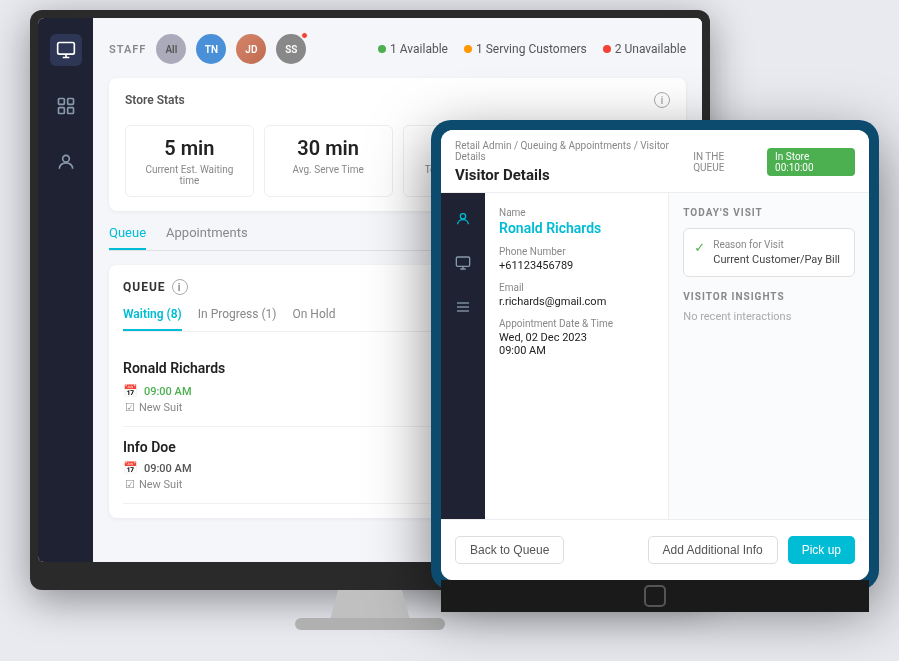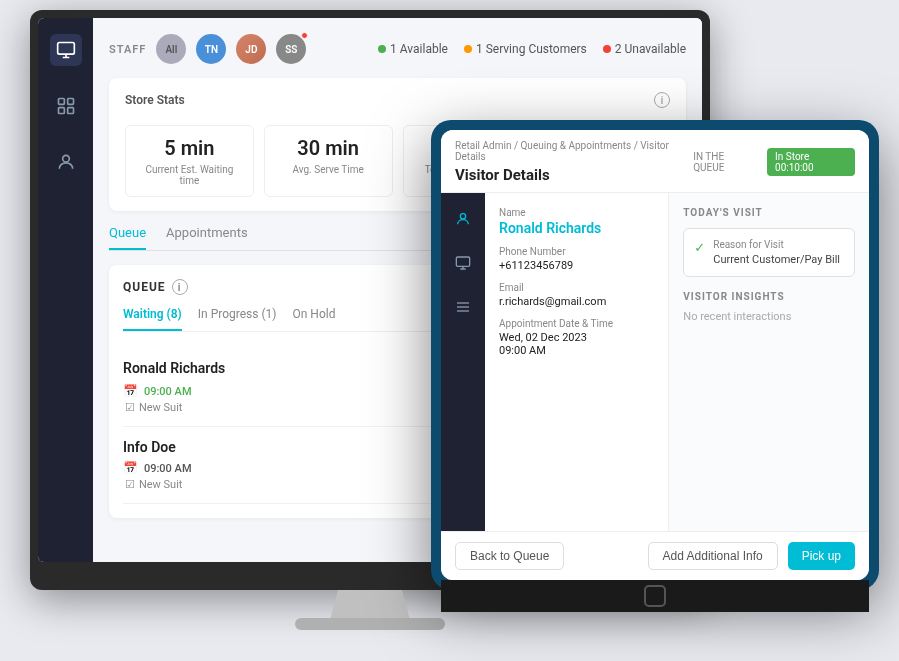--- a/index.html
+++ b/index.html
@@ -490,21 +490,21 @@
     }
     .no-interactions {
       font-size: 11px;
       color: #aaa;
     }
 
     
     .tablet-footer {
       background: #fff;
       border-top: 1px solid #eee;
-      padding: 10px 14px;
+      padding: 16px 14px;
       display: flex;
       align-items: center;
       justify-content: space-between;
     }
     .footer-btn {
       font-size: 12px;
       padding: 6px 14px;
       border-radius: 5px;
       cursor: pointer;
       font-weight: 500;

